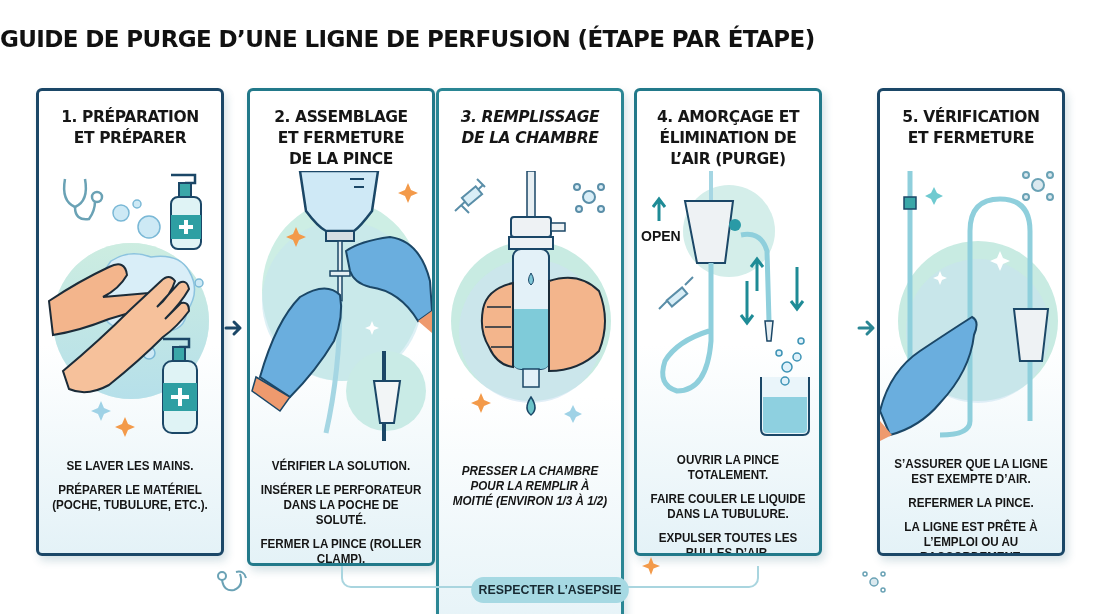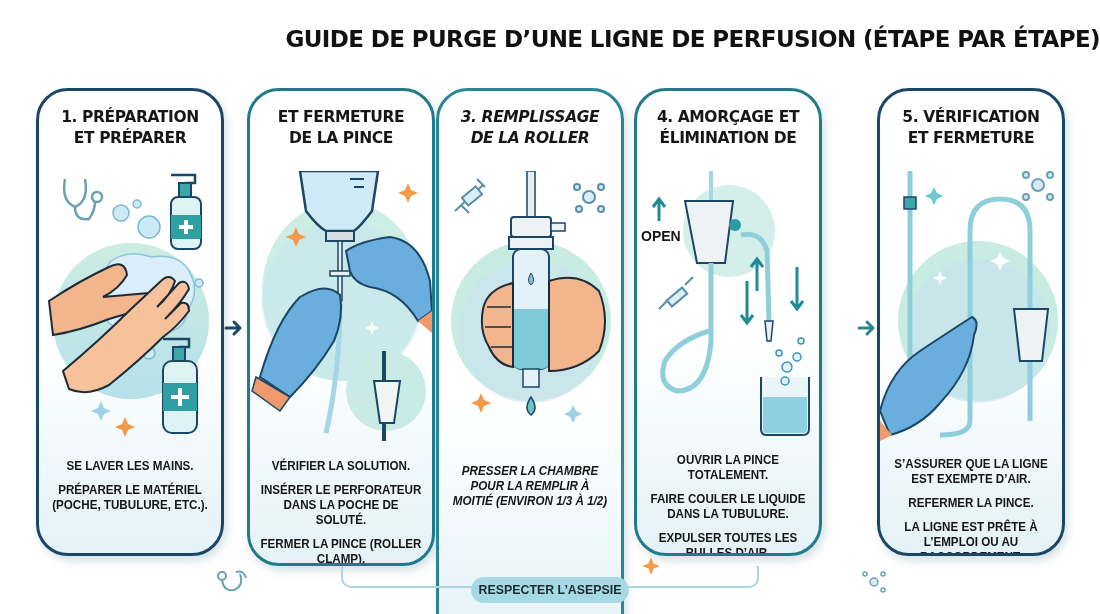--- a/index.html
+++ b/index.html
@@ -1,27 +1,27 @@
 <!DOCTYPE html>
 <html><head>
 <meta charset="utf-8">
 <style>
   * { box-sizing: border-box; margin: 0; padding: 0; }
   html, body { width: 1100px; height: 614px; background: #ffffff; overflow: hidden; }
   body { position: relative; font-family: "Liberation Sans", sans-serif; color: #111; }
 
   .title {
-    position: absolute; top: 26px; left: 0; width: 1100px; text-align: right;
+    position: absolute; top: 26px; left: 0; width: 1100px; text-align: left;
     font-family: "DejaVu Sans", sans-serif; font-weight: bold; font-size: 23px;
     letter-spacing: -0.6px; color: #111;
   }
 
   .card {
     position: absolute; top: 88px; width: 188px; height: 468px;
-    border: 3px solid #1e5f73; border-radius: 32px;
+    border: 3px solid #1e5f73; border-radius: 6px;
     background: linear-gradient(to bottom, #ffffff 0%, #ffffff 55%, #e4f2f7 100%);
     box-shadow: 3px 5px 8px rgba(30,95,115,0.18);
     overflow: hidden;
   }
   .card.c1, .card.c5 { border-color: #1b4767; }
   .card.c1 { left: 36px; }
   .card.c2 { left: 247px; height: 478px; border-color: #22798a; }
   .card.c3 { left: 436px; height: 562px; border-color: #2a8694; font-style: italic; }
   .card.c4 { left: 634px; height: 468px; border-color: #22798a; }
   .card.c5 { left: 877px; }
@@ -123,20 +123,21 @@
 </div>
 
 <div class="arrow" style="left:224px;">
   <svg viewBox="0 0 20 20">
       <path d="M2 10 H16 M10 4 L16 10 L10 16" fill="none" stroke="#1b4767" stroke-width="3" stroke-linecap="round" stroke-linejoin="round"></path>
     </svg>
 </div>
 
 <div class="card c2">
   <div class="card-title">
+    <div>2. ASSEMBLAGE</div>
     <div>ET FERMETURE</div>
     <div>DE LA PINCE</div>
   </div>
   <svg class="illus" viewBox="0 0 182 270">
     <ellipse cx="92" cy="120" rx="80" ry="90" fill="#cdeee4"></ellipse>
     <ellipse cx="92" cy="130" rx="80" ry="80" fill="#c6e6ee" opacity="0.6"></ellipse>
 
     <g>
       <path d="M 50 0 L 128 0 L 122 40 Q 110 56 104 60 L 76 60 Q 68 56 56 40 Z" fill="#cfe9f6" stroke="#1b4767" stroke-width="2.5"></path>
       <path d="M 100 8 h 14 M 104 16 h 10" stroke="#1b4767" stroke-width="2"></path>
@@ -171,21 +172,21 @@
 
 <div class="arrow" style="left:436px;">
   <svg viewBox="0 0 20 20">
       <path d="M2 10 H16 M10 4 L16 10 L10 16" fill="none" stroke="#22798a" stroke-width="3" stroke-linecap="round" stroke-linejoin="round"></path>
     </svg>
 </div>
 
 <div class="card c3">
   <div class="card-title">
     <div>3. REMPLISSAGE</div>
-    <div>DE LA ROLLER</div>
+    <div>DE LA CHAMBRE</div>
   </div>
   <svg class="illus" viewBox="0 0 182 270">
     <circle cx="92" cy="150" r="80" fill="#c8ebe2"></circle>
     <circle cx="92" cy="160" r="72" fill="#cde3f1" opacity="0.6"></circle>
 
     <g stroke="#5a8ea8" stroke-width="2" fill="none">
       <path d="M 16 40 L 44 14 M 22 34 L 30 42 M 38 8 L 46 16"></path>
       <rect x="24" y="20" width="18" height="10" transform="rotate(-40 33 25)" fill="#d9eef7"></rect>
     </g>
     <g stroke="#5a8ea8" stroke-width="2" fill="#d9eef7">
@@ -222,20 +223,21 @@
 <div class="arrow" style="left:646px;">
   <svg viewBox="0 0 20 20">
       <path d="M2 10 H16 M10 4 L16 10 L10 16" fill="none" stroke="#2a8694" stroke-width="3" stroke-linecap="round" stroke-linejoin="round"></path>
     </svg>
 </div>
 
 <div class="card c4">
   <div class="card-title">
     <div>4. AMORÇAGE ET</div>
     <div>ÉLIMINATION DE</div>
+    <div>L’AIR (PURGE)</div>
   </div>
   <svg class="illus" viewBox="0 0 182 270">
     <circle cx="92" cy="60" r="46" fill="#d4eeea"></circle>
     <rect x="72" y="0" width="4" height="30" fill="#a5d6e3"></rect>
 
     <path d="M 48 30 L 96 30 L 88 92 L 60 92 Z" fill="#eef2f4" stroke="#1b4767" stroke-width="2"></path>
     <circle cx="98" cy="54" r="6" fill="#2a9aa6"></circle>
 
     <path d="M 22 50 v -20 M 16 36 l 6 -8 l 6 8" fill="none" stroke="#1e8b96" stroke-width="3"></path>
     <text x="4" y="70" font-family="Liberation Sans, sans-serif" font-weight="bold" font-size="14" fill="#151515">OPEN</text>

